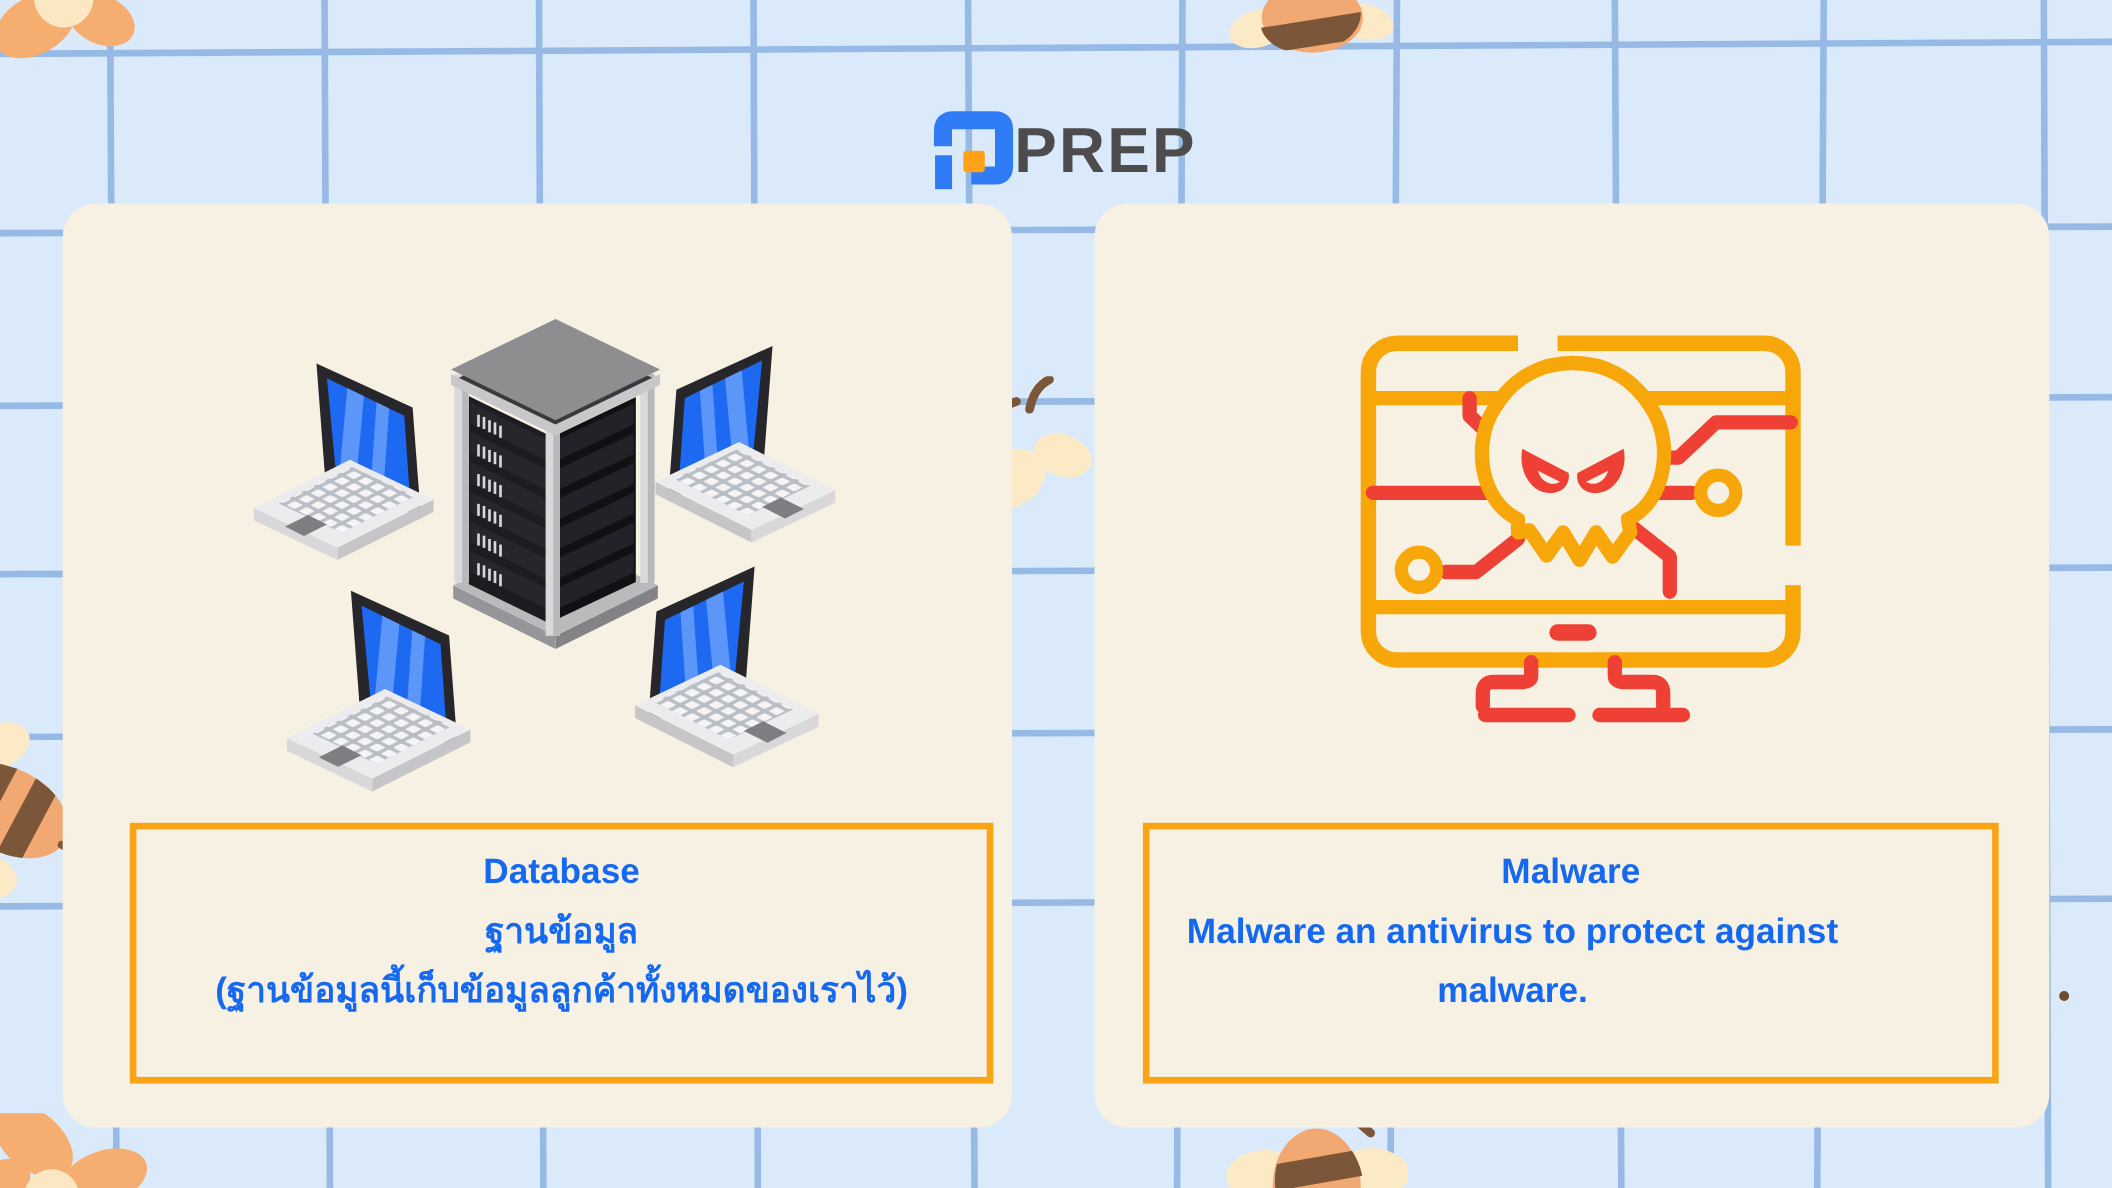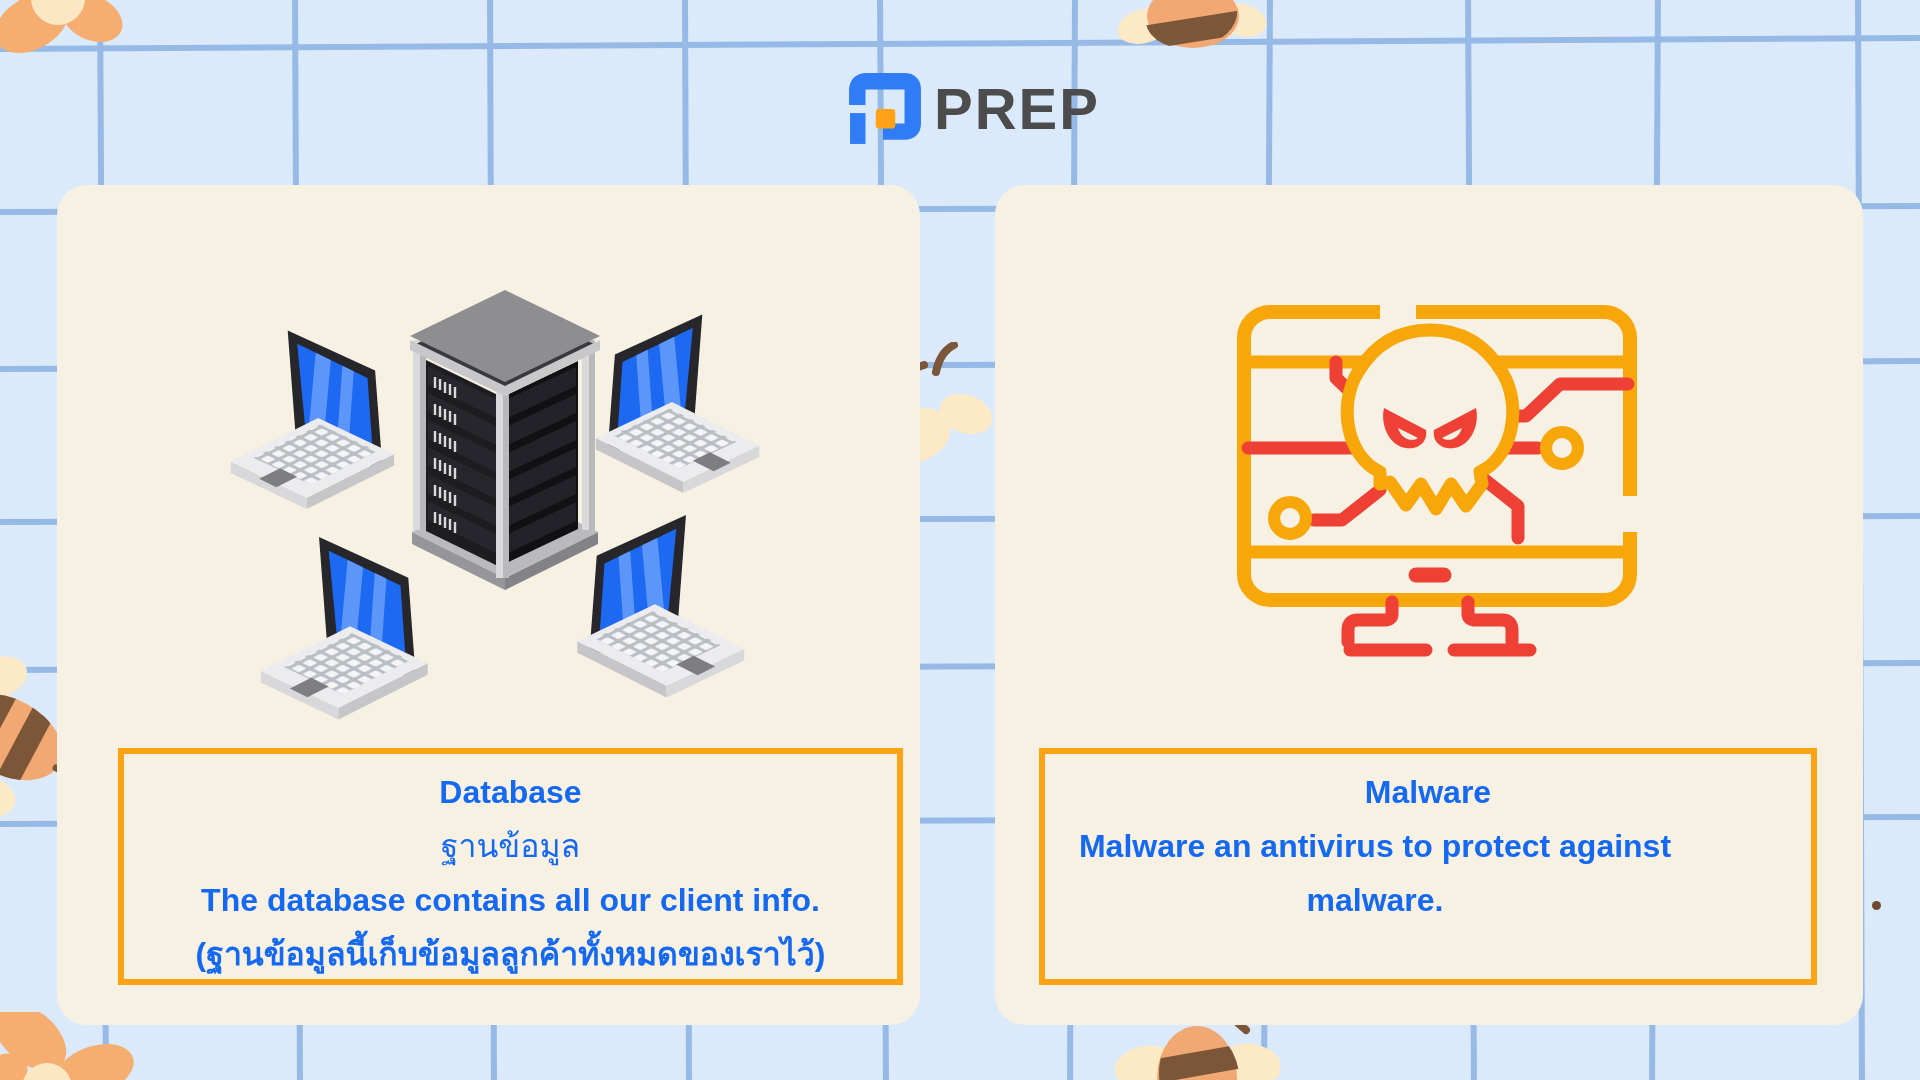--- a/index.html
+++ b/index.html
@@ -12,24 +12,24 @@
   .card-right{left:995px;width:868px;}
   .illus{position:absolute;}
   .illus-db{left:173px;top:95px;}
   .illus-mw{left:235px;top:105px;}
   .termbox{position:absolute;top:563px;height:237px;border:6px solid #F9A315;box-sizing:border-box;
            text-align:center;color:#1569F0;padding-top:11px;}
   .tb-left{left:61px;width:785px;}
   .tb-right{left:44px;width:778px;}
   .termbox p{margin:0;line-height:54px;font-size:32px;}
   .en{font-weight:bold;}
-  .th{font-size:34px;font-weight:normal;}
+  .th{font-size:34px;font-weight:bold;}
   .th-b{font-size:34px;font-weight:bold;}
   .example-wrap{max-width:660px;margin:0 auto;}
-  .logo{position:absolute;left:848px;top:72px;display:flex;align-items:center;gap:12px;z-index:2;text-align:right;}
+  .logo{position:absolute;left:848px;top:100px;display:flex;align-items:center;z-index:2;text-align:right;}
   .logo-text{font-size:58px;font-weight:bold;color:#4C4C4C;letter-spacing:2px;line-height:74px;}
   .dot-deco{position:absolute;width:9px;height:9px;border-radius:50%;background:#6F4A2F;z-index:1;}
 </style>
 </head>
 <body>
 
 <div class="stage">
 
   <svg class="grid" width="1920" height="1080" viewBox="0 0 1920 1080">
     <g stroke="#93B7E4" stroke-width="6" opacity="0.95">
@@ -200,21 +200,20 @@
       </g>
 
       <polygon points="275,20 364,64 275,108 186,64" fill="#39393E"></polygon>
       <polygon points="180,60 275,106 370,60 370,70 275,116 180,70" fill="#C8C8CA"></polygon>
       <polygon points="275,10 370,56 275,102 180,56" fill="#8E8E91"></polygon>
     </svg>
 
     <div class="termbox tb-left">
       <p class="en">Database</p>
       <p class="th">ฐานข้อมูล</p>
-      <p class="en">The database contains all our client info.</p>
       <p class="th-b">(ฐานข้อมูลนี้เก็บข้อมูลลูกค้าทั้งหมดของเราไว้)</p>
     </div>
   </section>
 
   <section class="card card-right">
     <svg class="illus illus-mw" width="420" height="390" viewBox="0 0 420 390">
       <g fill="none" stroke-linecap="round" stroke-linejoin="round">
 
         <rect x="14" y="22" width="386" height="288" rx="26" stroke="#F7A70A" stroke-width="14"></rect>
 

